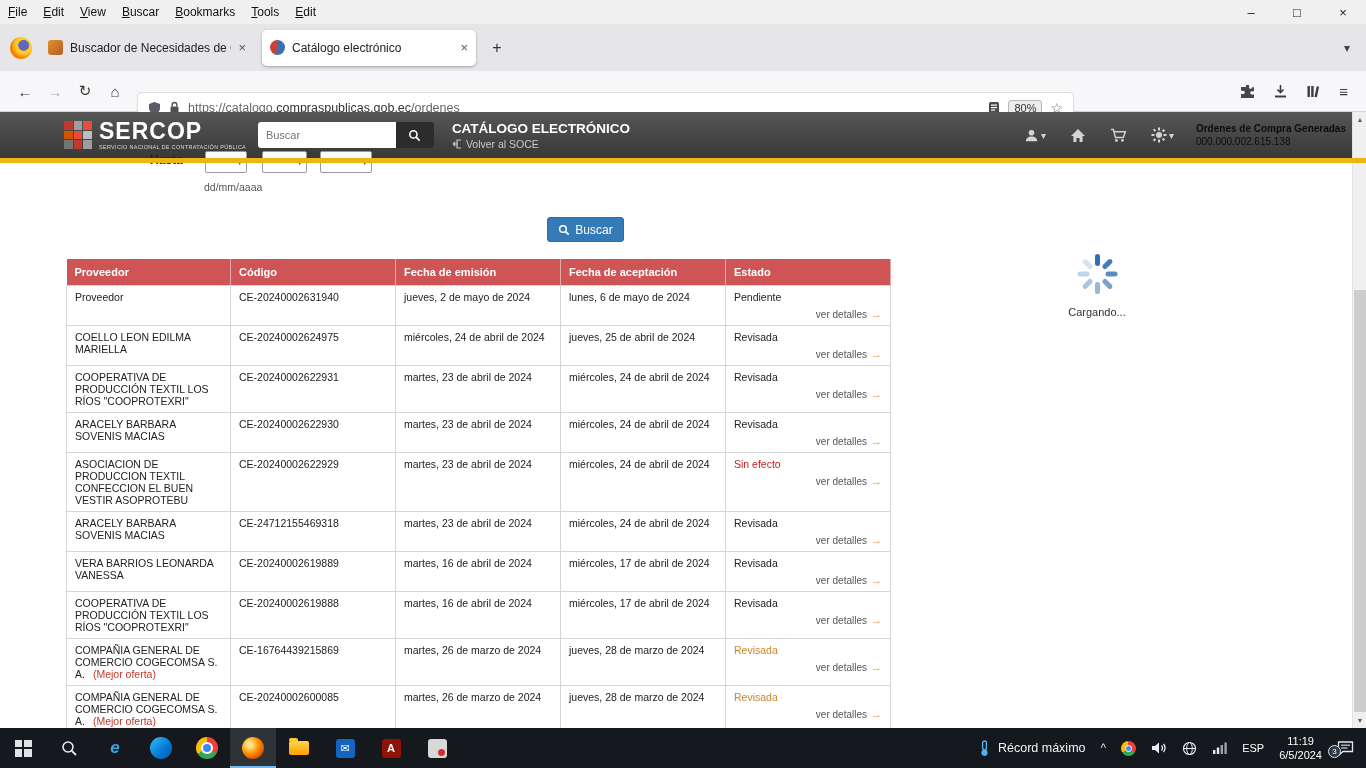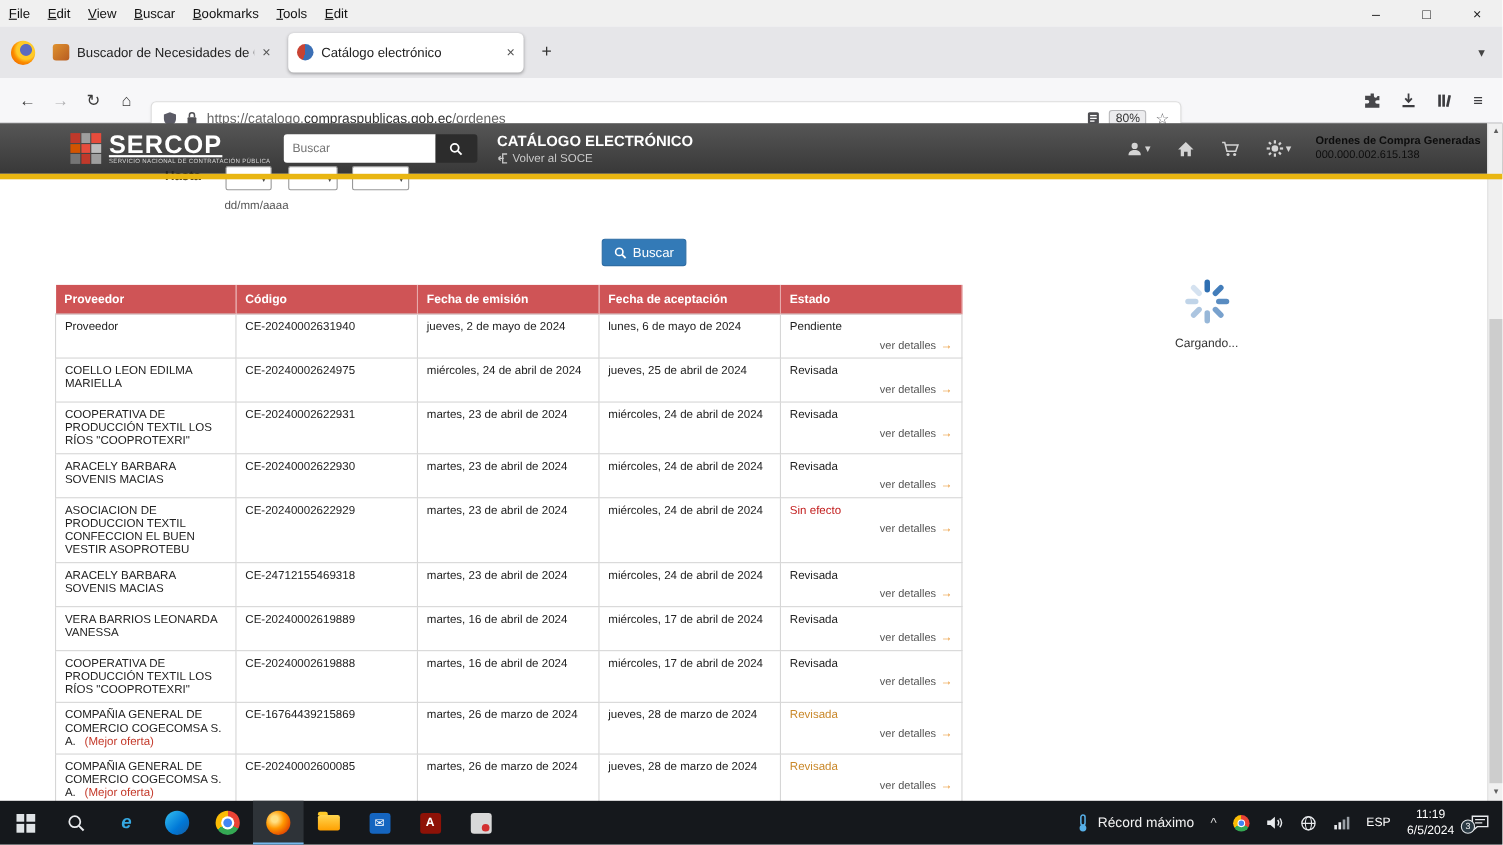--- a/index.html
+++ b/index.html
@@ -37,21 +37,21 @@
   .nav-right { margin-left:auto; display:flex; align-items:center; gap:18px; padding:0 8px; }
   .nav-right .g { color:#3c3c40; font-size:15px; }
 
   
   #siteheader { position:absolute; top:112px; left:0; right:0; height:46px; background:linear-gradient(#565656,#383838); display:flex; align-items:center; }
   .logo { margin-left:64px; display:flex; align-items:center; gap:7px; }
   .logo-blocks { width:28px; height:28px; display:grid; grid-template-columns:repeat(3,1fr); grid-template-rows:repeat(3,1fr); gap:1px; }
   .logo-blocks i { display:block; }
   .lb1{background:#c0392b}.lb2{background:#e74c3c}.lb3{background:#9e9e9e}.lb4{background:#757575}.lb5{background:#d35400}.lb6{background:#bdbdbd}
   .logo-txt { color:#fff; line-height:1; }
-  .logo-name { font-size:23px; font-weight:bold; letter-spacing:1px;text-decoration:underline; }
+  .logo-name { font-size:23px; font-weight:bold; letter-spacing:1px; }
   .logo-tag { font-size:5.5px; color:#d9d9d9; letter-spacing:.3px; margin-top:2px; }
   .hsearch { display:flex; margin-left:12px; }
   .hsearch input { width:138px; height:26px; border:none; border-radius:3px 0 0 3px; padding:0 8px; font-size:11px; font-family:"Liberation Sans",sans-serif; color:#333; background:#fff; outline:none; }
   .hsearch button { width:38px; height:26px; border:none; border-radius:0 3px 3px 0; background:#2c2c2c; display:flex; align-items:center; justify-content:center; }
   .htitle { margin-left:18px; color:#fff; }
   .htitle-main { font-size:13.5px; font-weight:bold; }
   .hback { display:flex; align-items:center; gap:4px; font-size:10.5px; color:#c8c8c8; margin-top:2px; }
   .hicons { margin-left:auto; display:flex; align-items:center; gap:24px; }
   .hic { display:flex; align-items:center; gap:2px; color:#d4d4d4; font-size:10px; }
   .horders { margin:0 20px 0 22px; color:#0d0d0d; font-size:10px; line-height:1.35; }
@@ -60,21 +60,21 @@
 
   
   #content { position:absolute; top:163px; left:0; right:14px; bottom:40px; background:#fff; }
   .hasta { position:absolute; left:150px; top:153px; font-size:12px; font-weight:bold; color:#222; z-index:2; }
   .sel { position:absolute; top:151px; height:22px; border:1px solid #999; border-radius:2px; background:#fff; display:flex; align-items:center; justify-content:flex-end; padding:0 4px; font-size:10px; color:#555; z-index:2; }
   .sel .c { font-size:9px; color:#444; }
   .date-hint { position:absolute; left:204px; top:181px; font-size:10.5px; color:#555; }
   .buscar-btn { position:absolute; left:547px; top:217px; width:77px; height:25px; background:#337ab7; border:1px solid #2e6da4; border-radius:3px; color:#fff; font-size:12px; display:flex; align-items:center; justify-content:center; gap:5px; }
 
   
-  #orders { position:absolute; left:50px; top:259px; width:824px; border-collapse:collapse; table-layout:fixed; font-size:10.5px; color:#222; }
+  #orders { position:absolute; left:66px; top:259px; width:824px; border-collapse:collapse; table-layout:fixed; font-size:10.5px; color:#222; }
   #orders thead th { background:#cf5456; color:#fff; font-size:11px; font-weight:bold; text-align:left; padding:7px 8px; border-right:1px solid rgba(255,255,255,.5); }
   #orders td { border:1px solid #d6d6d6; padding:5px 8px; vertical-align:top; background:#fff; }
   tr.row-cream td { background:#fdf7e4; }
   tr.row-pink td  { background:#f5dfde; }
   .mejor { color:#c4392a; margin-left:8px; }
   .mejor:empty { display:none; }
   .status { margin-bottom:3px; }
   .st-normal { color:#222; } .st-red { color:#c21d1d; } .st-orange { color:#c9882a; }
   .vd { text-align:right; margin-top:5px; font-size:10px; color:#555; }
   .vd-arrow { color:#e8932c; font-weight:bold; margin-left:4px; font-size:11px; }

